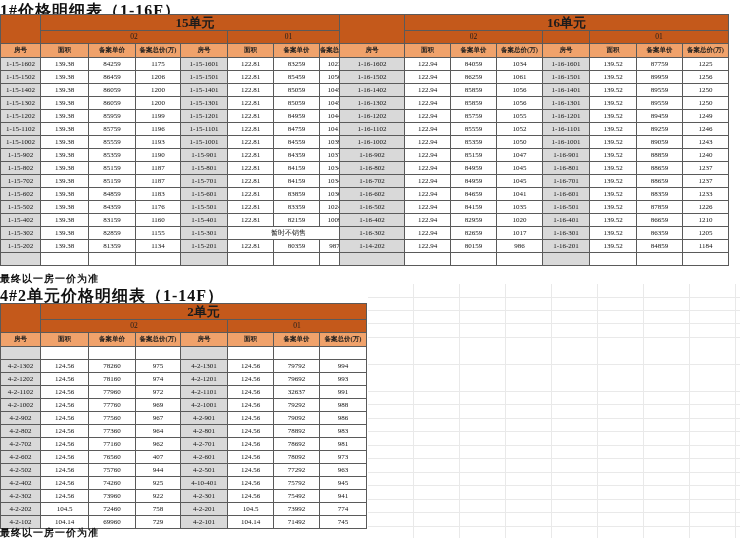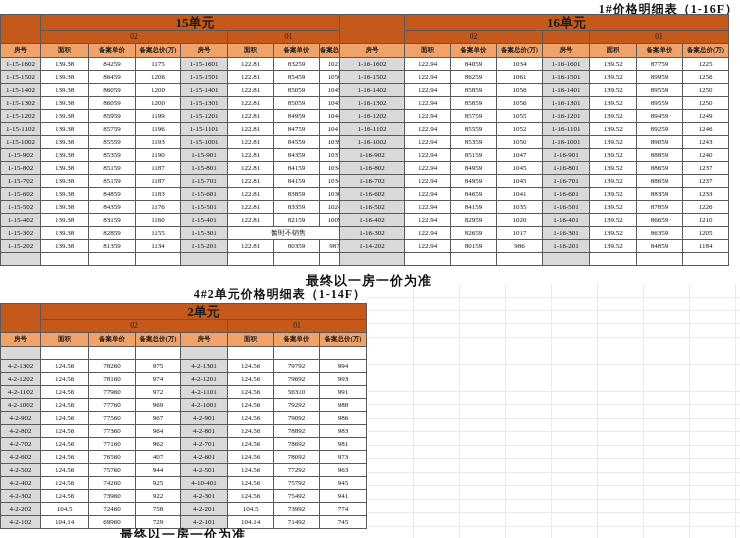--- a/index.html
+++ b/index.html
@@ -1,20 +1,20 @@
 <!DOCTYPE html>
 <html style="--header_dark: #C4591B; --header_light: #F0A26B; --row_label_gray: #D9D9D9; --gridline: #E9E9E9; --border: #5a5a5a;"><head>
 <meta charset="utf-8">
 <style>
   html,body{margin:0;padding:0}
   body{width:740px;height:538px;position:relative;background:#fff;overflow:hidden;
        font-family:"Liberation Serif","DejaVu Serif",serif;color:#111}
   .abs{position:absolute}
-  .title{font-weight:bold;font-size:12px;text-align:right;letter-spacing:1px;white-space:nowrap}
-  .footnote{font-weight:bold;font-size:13px;text-align:center;letter-spacing:1px}
+  .title{font-weight:bold;font-size:16px;text-align:left;letter-spacing:1px;white-space:nowrap}
+  .footnote{font-weight:bold;font-size:10px;text-align:left;letter-spacing:1px}
   table.pt{border-collapse:collapse;table-layout:fixed;position:absolute;border:1.5px solid #2b2b2b}
   .pt td{border:1px solid var(--border);text-align:center;vertical-align:middle;
          padding:0;overflow:visible;white-space:nowrap;font-size:7px;height:12px;line-height:1;background:#fff}
   tr.r-unit td{background:var(--header_dark);font-weight:bold;font-size:13px;height:15px;color:#1c1c1c}
   tr.r-sub  td{background:var(--header_dark);font-weight:normal;font-size:7.5px;height:12px;color:#1c1c1c}
   tr.r-head td{background:var(--header_light);font-weight:bold;font-size:6.5px;height:13px;color:#1c1c1c}
   tr.r-data td:nth-child(1),tr.r-data td:nth-child(5){background:var(--row_label_gray)}
   td.tight{font-size:5.5px;letter-spacing:-0.3px}
   #gridbg{left:368px;top:284px;width:372px;height:254px;
     background:
@@ -477,21 +477,21 @@
         <td>79692</td>
         <td>993</td>
       </tr>
       <tr class="r-data">
         <td>4-2-1102</td>
         <td>124.56</td>
         <td>77960</td>
         <td>972</td>
         <td>4-2-1101</td>
         <td>124.56</td>
-        <td>56310</td>
+        <td>32637</td>
         <td>991</td>
       </tr>
       <tr class="r-data">
         <td>4-2-1002</td>
         <td>124.56</td>
         <td>77760</td>
         <td>969</td>
         <td>4-2-1001</td>
         <td>124.56</td>
         <td>79292</td>

